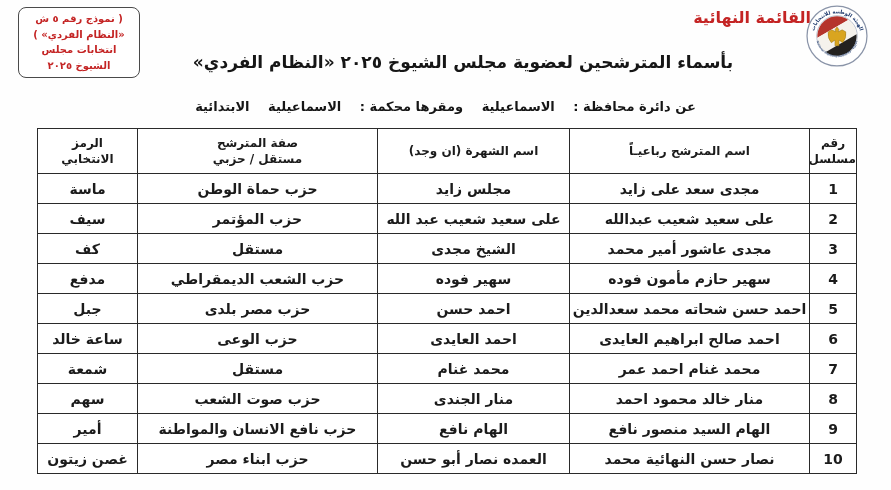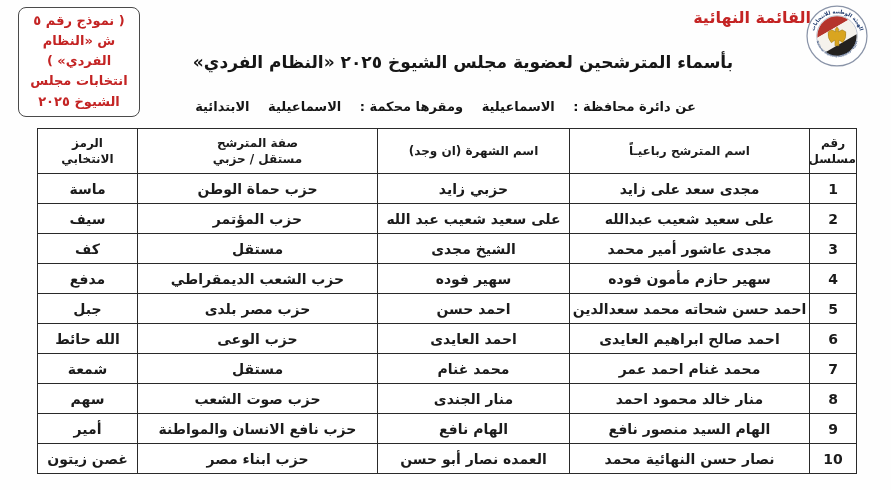--- a/index.html
+++ b/index.html
@@ -17,21 +17,21 @@
   .form-note {
     position: absolute;
     left: 18px; top: 7px;
     width: 122px;
     border: 1px solid #4a4a4a;
     border-radius: 8px;
     padding: 3px 4px 4px 4px;
     text-align: center;
     color: #c42424;
     font-weight: bold;
-    font-size: 13px;
+    font-size: 10px;
     line-height: 1.55;
     background: #fff;
   }
 
   
   .doc-title {
     position: absolute;
     top: 8px; left: 0; right: 80px;
     text-align: right;
     color: #c42424;
@@ -160,21 +160,21 @@
         <th>
           <div>الرمز</div>
           <div>الانتخابي</div>
         </th>
       </tr>
     </thead>
     <tbody>
         <tr>
           <td class="serial">1</td>
           <td>مجدى سعد على زايد</td>
-          <td>حزبي زايد</td>
+          <td>مجلس زايد</td>
           <td>حزب حماة الوطن</td>
           <td>ماسة</td>
         </tr>
         <tr>
           <td class="serial">2</td>
           <td>على سعيد شعيب عبدالله</td>
           <td>على سعيد شعيب عبد الله</td>
           <td>حزب المؤتمر</td>
           <td>سيف</td>
         </tr>
@@ -197,21 +197,21 @@
           <td>احمد حسن شحاته محمد سعدالدين</td>
           <td>احمد حسن</td>
           <td>حزب مصر بلدى</td>
           <td>جبل</td>
         </tr>
         <tr>
           <td class="serial">6</td>
           <td>احمد صالح ابراهيم العايدى</td>
           <td>احمد العايدى</td>
           <td>حزب الوعى</td>
-          <td>الله حائط</td>
+          <td>ساعة خالد</td>
         </tr>
         <tr>
           <td class="serial">7</td>
           <td>محمد غنام احمد عمر</td>
           <td>محمد غنام</td>
           <td>مستقل</td>
           <td>شمعة</td>
         </tr>
         <tr>
           <td class="serial">8</td>

